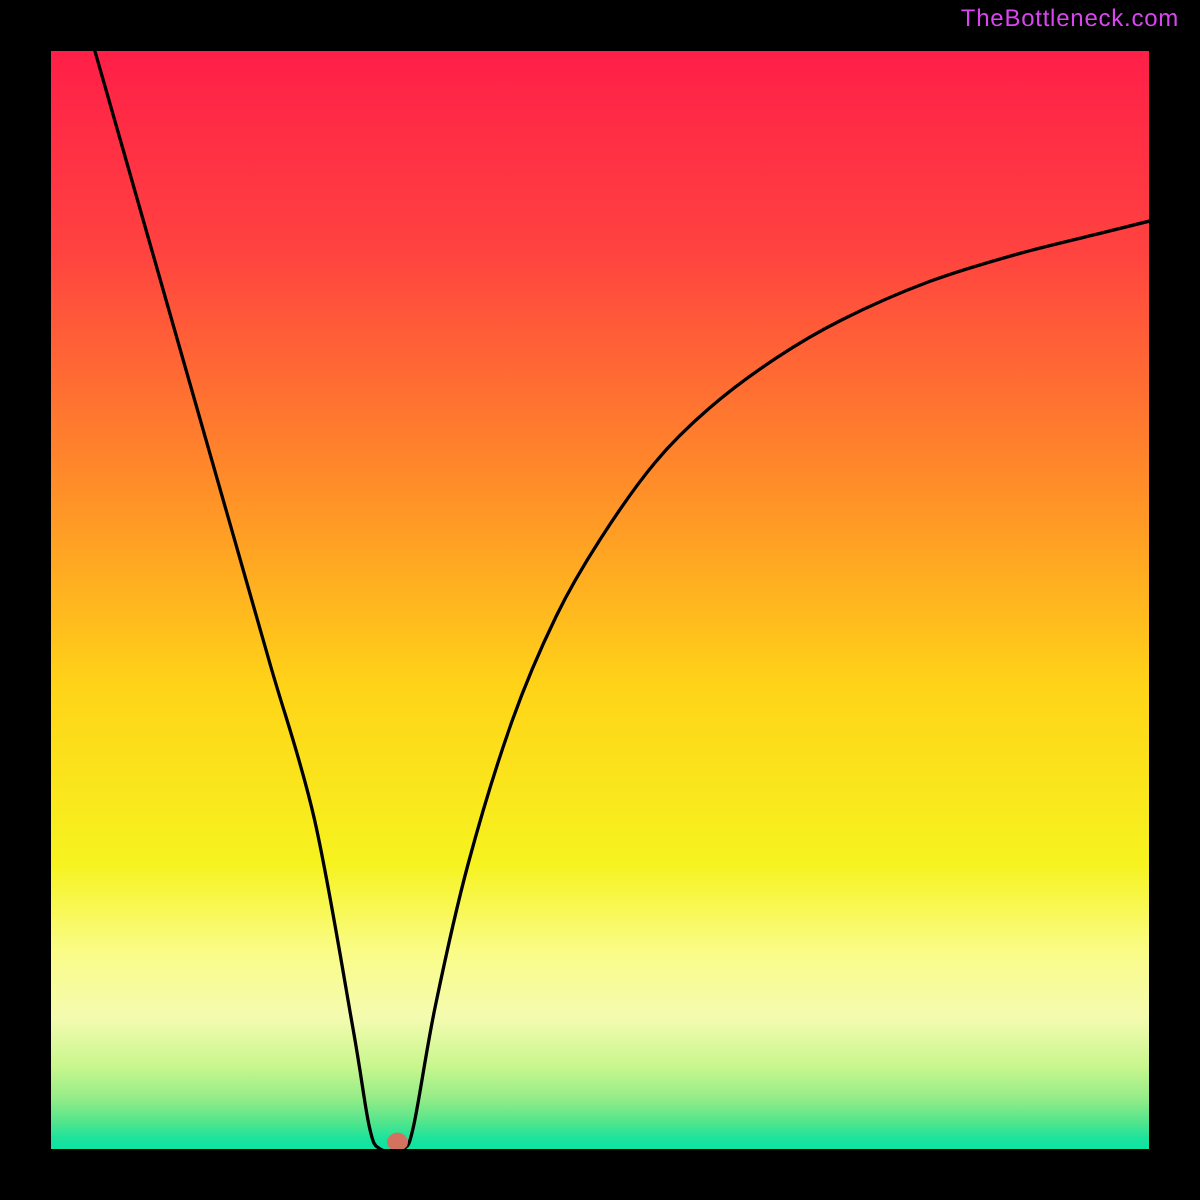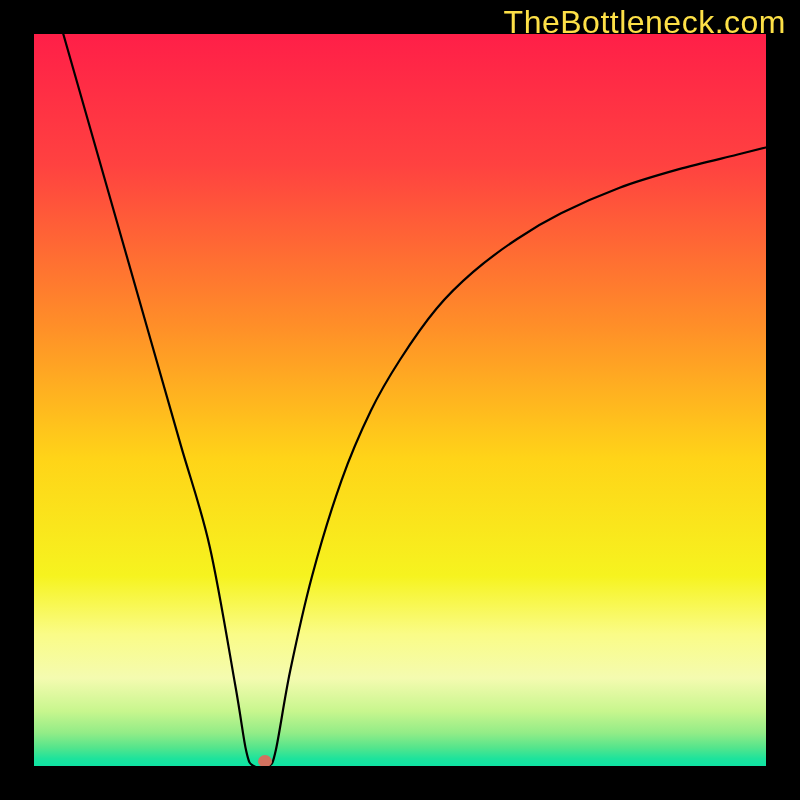--- a/index.html
+++ b/index.html
@@ -14,22 +14,22 @@
   .frame {
     position: relative;
     width: 800px;
     height: 800px;
     background: #000;
   }
   .watermark {
     position: absolute;
     top: 4px;
     right: 14px;
-    color: #fde047;
-    font-size: 32px;
+    color: #d946ef;
+    font-size: 16px;
     font-weight: 500;
     letter-spacing: 0.5px;
     z-index: 5;
     user-select: none;
   }
   .plot-area {
     position: absolute;
     left: 34px;
     top: 34px;
     width: 732px;

